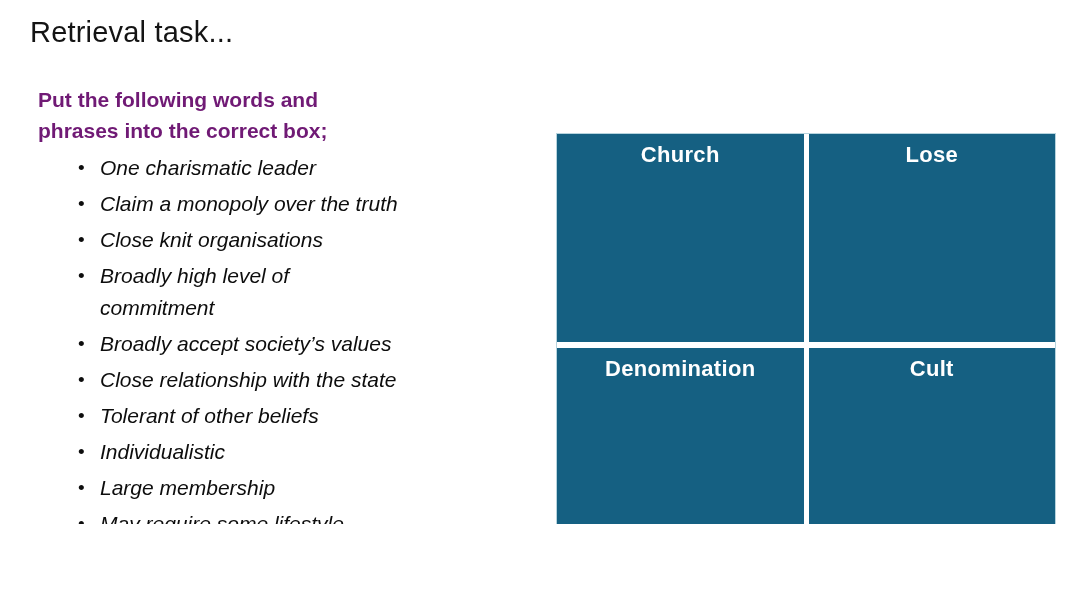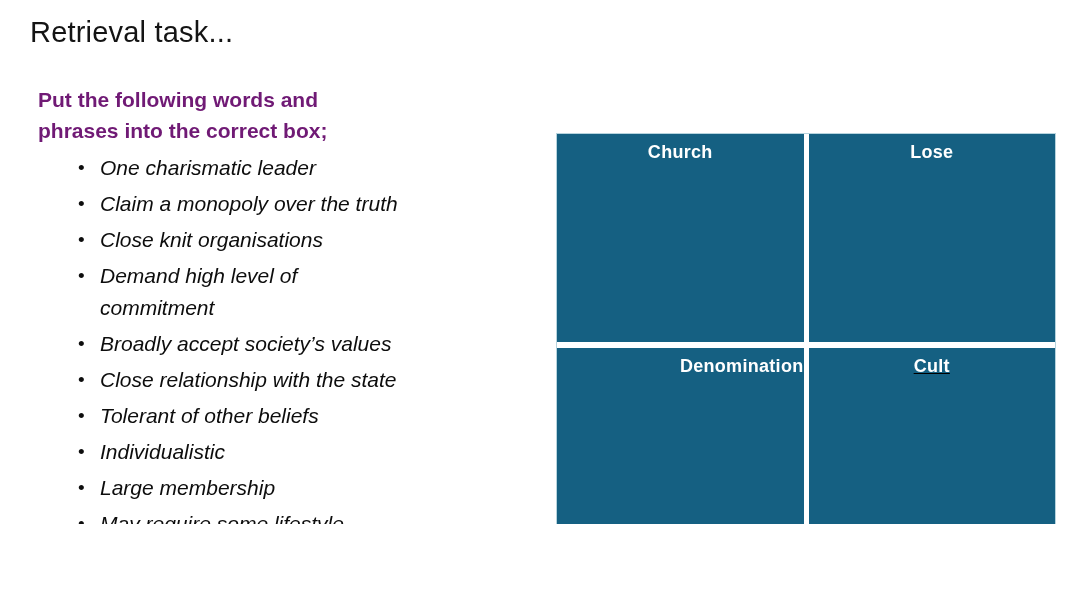--- a/index.html
+++ b/index.html
@@ -80,58 +80,58 @@
   .quad-cell {
     background: #156082;
     display: flex;
     justify-content: center;
     align-items: flex-start;
     padding-top: 8px;
     box-sizing: border-box;
   }
   .quad-cell .cell-label {
     color: #ffffff;
-    font-size: 18px;
+    font-size: 22px;
     font-weight: 700;
     letter-spacing: 0.3px;
   }
 </style>
 </head>
 <body>
 
 <div class="slide">
 
   <div class="slide-title">Retrieval task...</div>
 
   <div class="instruction">Put the following words and
 phrases into the correct box;</div>
 
   <ul class="bullets">
     <li><span class="marker">•</span><span class="bullet-text">One charismatic leader</span></li>
     <li><span class="marker">•</span><span class="bullet-text">Claim a monopoly over the truth</span></li>
     <li><span class="marker">•</span><span class="bullet-text">Close knit organisations</span></li>
-    <li><span class="marker">•</span><span class="bullet-text">Demand high level of
+    <li><span class="marker">•</span><span class="bullet-text">Broadly high level of
 commitment</span></li>
     <li><span class="marker">•</span><span class="bullet-text">Broadly accept society’s values</span></li>
     <li><span class="marker">•</span><span class="bullet-text">Close relationship with the state</span></li>
     <li><span class="marker">•</span><span class="bullet-text">Tolerant of other beliefs</span></li>
     <li><span class="marker">•</span><span class="bullet-text">Individualistic</span></li>
     <li><span class="marker">•</span><span class="bullet-text">Large membership</span></li>
     <li><span class="marker">•</span><span class="bullet-text">May require some lifestyle
 changes</span></li>
   </ul>
 
   <div class="quad-grid">
     <div class="quad-cell" style="background: rgb(21, 96, 130);">
       <span class="cell-label" style="color: rgb(255, 255, 255);">Church</span>
     </div>
     <div class="quad-cell" style="background: rgb(21, 96, 130);">
       <span class="cell-label" style="color: rgb(255, 255, 255);">Lose</span>
     </div>
-    <div class="quad-cell" style="background: rgb(21, 96, 130); justify-content: flex-end;">
+    <div class="quad-cell" style="background: rgb(21, 96, 130);">
       <span class="cell-label" style="color: rgb(255, 255, 255);">Denomination</span>
     </div>
-    <div class="quad-cell" style="background: rgb(21, 96, 130); text-decoration: underline;">
+    <div class="quad-cell" style="background: rgb(21, 96, 130);">
       <span class="cell-label" style="color: rgb(255, 255, 255);">Cult</span>
     </div>
   </div>
 
 </div>
 
 </body></html>

